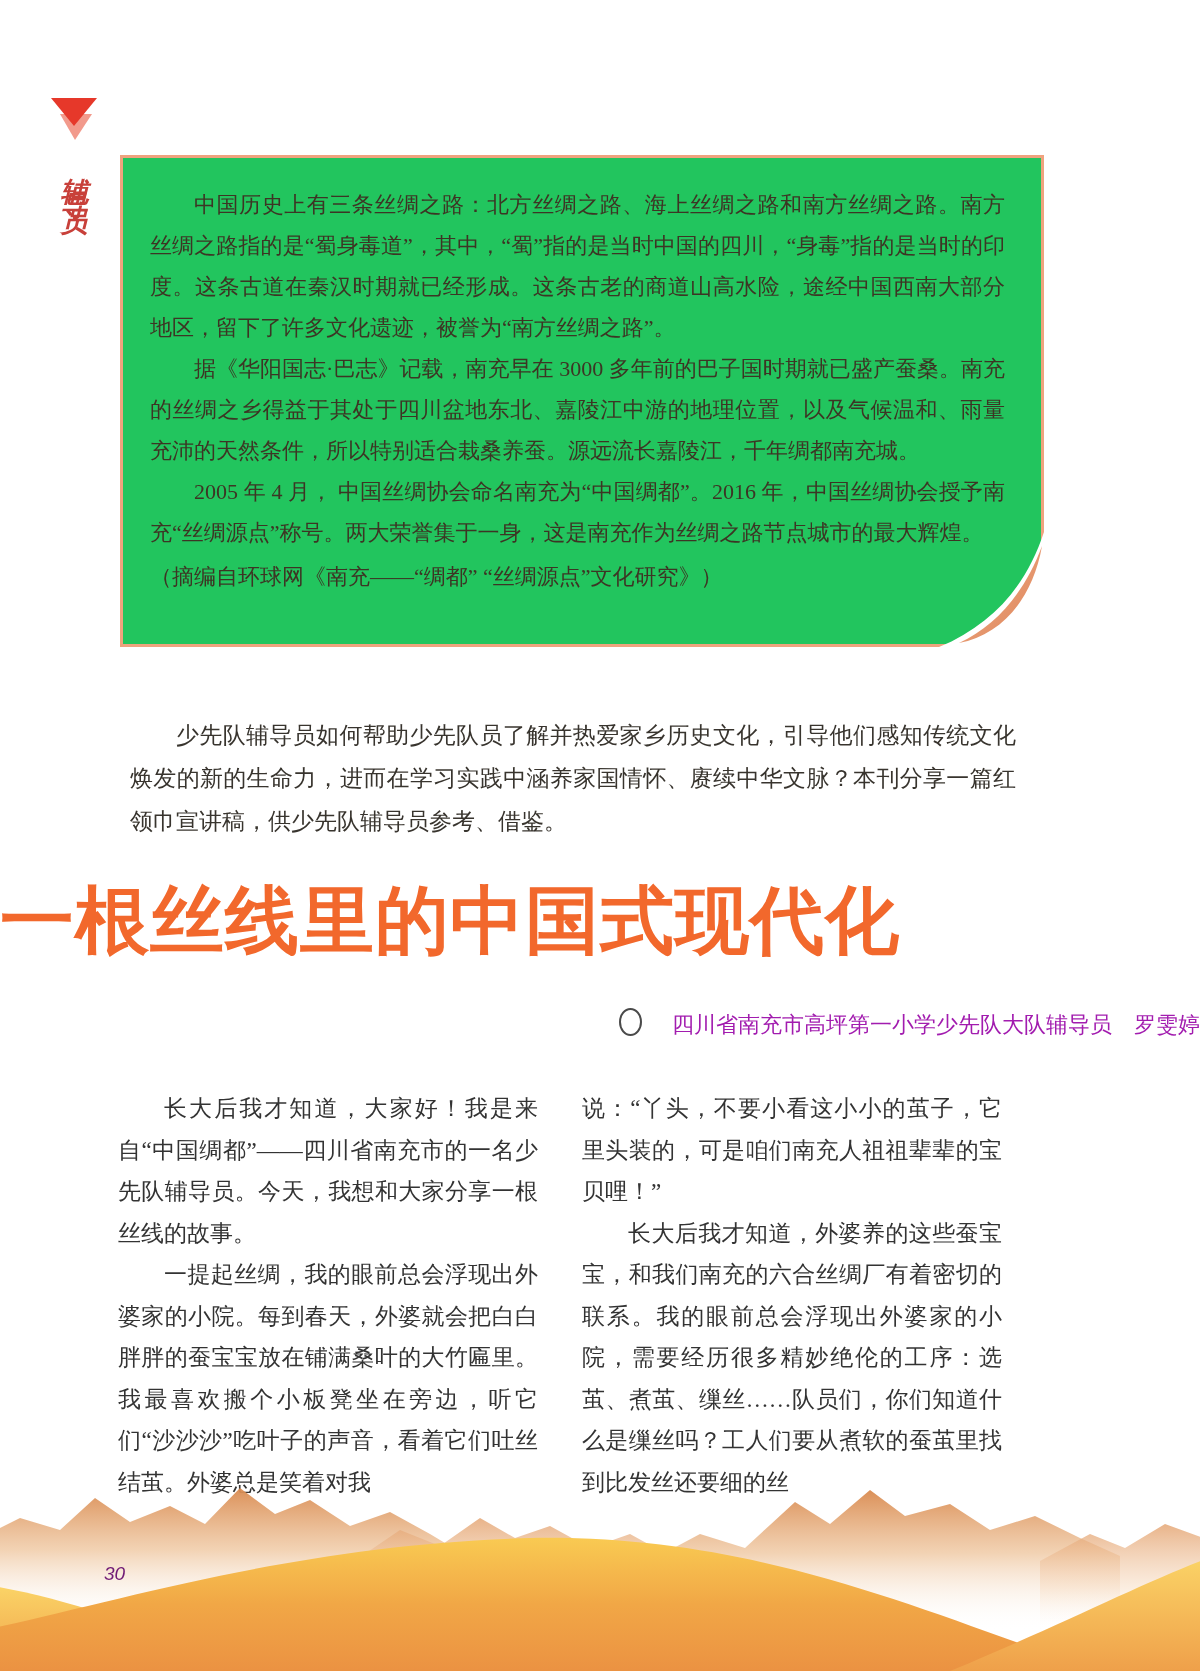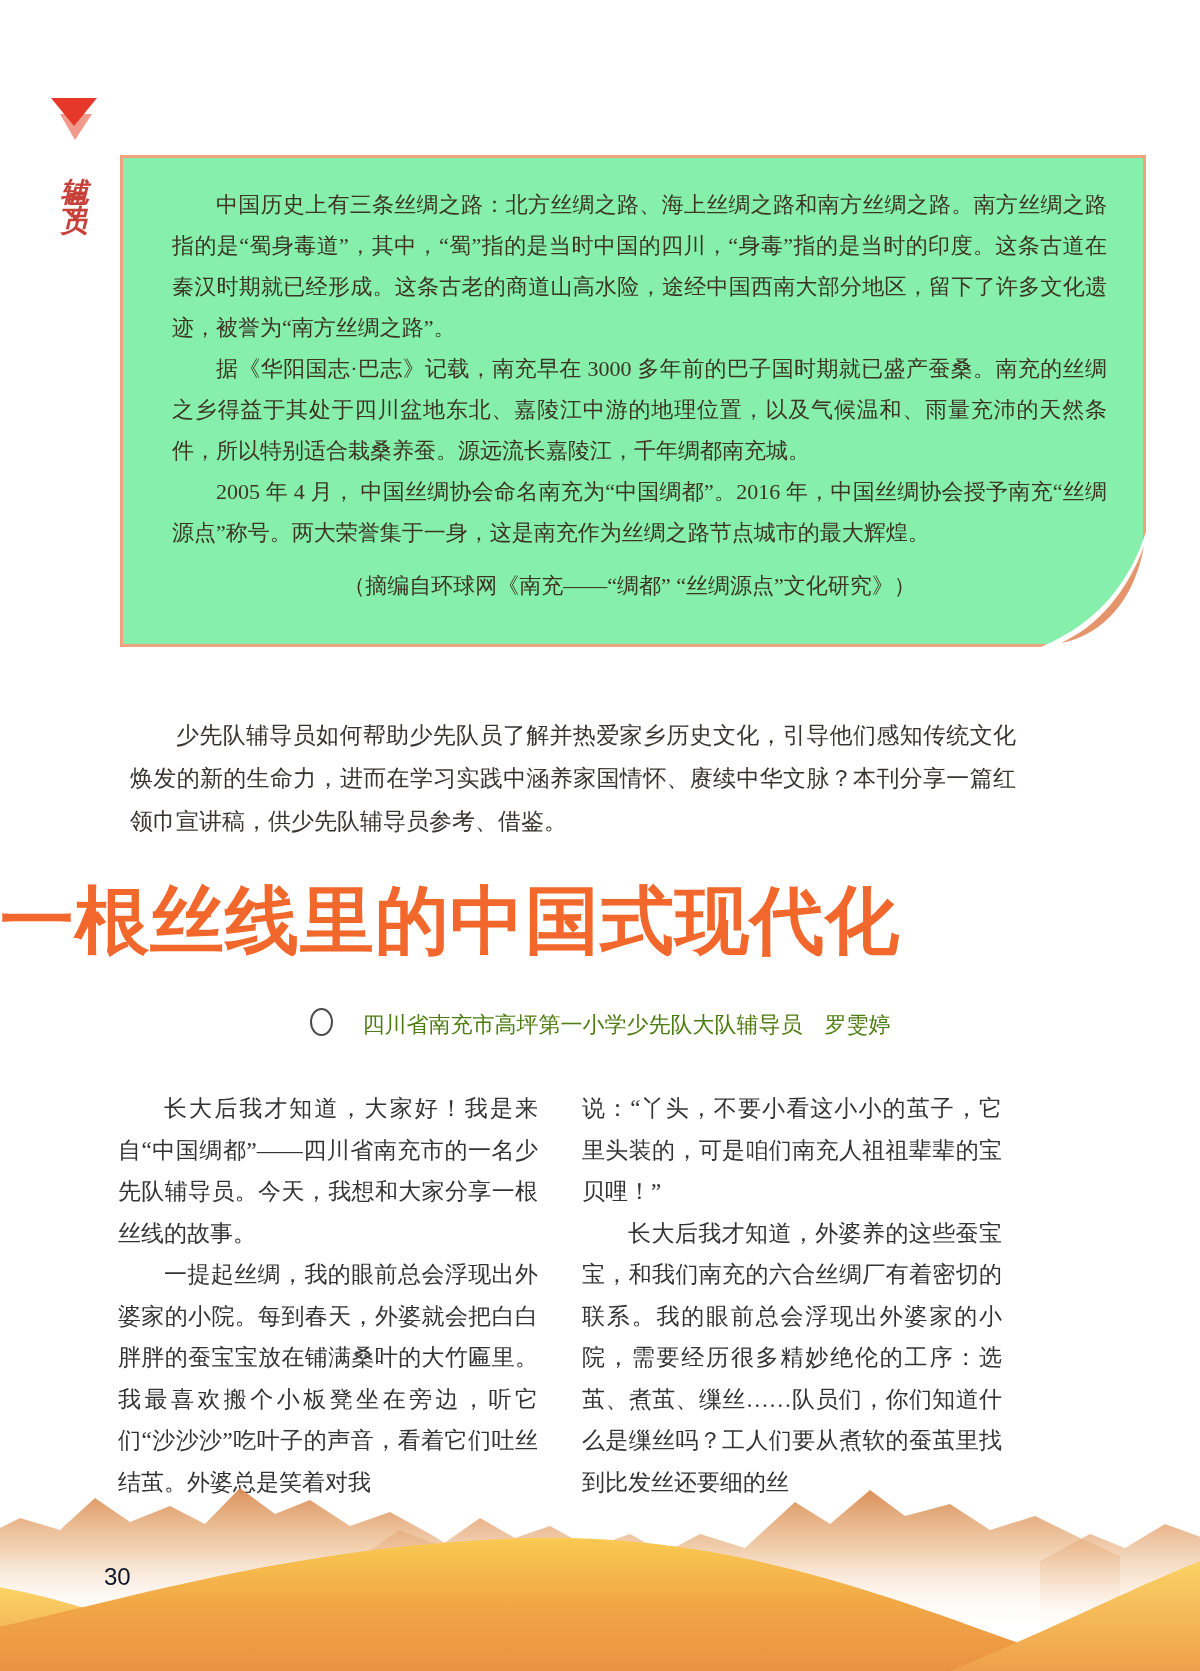--- a/index.html
+++ b/index.html
@@ -6,54 +6,54 @@
   .page{position:relative;width:1200px;height:1671px;background:#ffffff;overflow:hidden;
         font-family:"Liberation Serif","DejaVu Serif",serif;}
 
   
   .masthead{position:absolute;left:44px;top:96px;width:60px;text-align:center;}
   .masthead-title{margin-top:10px;writing-mode:vertical-rl;text-orientation:upright;
         font-size:27px;letter-spacing:16px;color:#c8403a;font-weight:bold;font-style:italic;
         margin-left:auto;margin-right:auto;}
 
   
-  .quote-box{position:absolute;left:120px;top:155px;width:1026px;height:492px;box-sizing:border-box;
-        background:#86efac;border:3px solid #efa37e;padding:26px 36px 0 49px;
+  .quote-box{position:absolute;left:120px;top:155px;width:924px;height:492px;box-sizing:border-box;
+        background:#22c55e;border:3px solid #efa37e;padding:26px 36px 0 27px;
         font-size:22px;line-height:41px;color:#3d3524;text-align:justify;}
   .quote-box p{margin:0;text-indent:2em;}
-  .quote-box .citation{text-indent:0;text-align:center;padding-right:20px;margin-top:12px;}
+  .quote-box .citation{text-indent:0;text-align:left;padding-right:20px;margin-top:3px;}
   .curl{position:absolute;right:-3px;bottom:-3px;}
 
   
   .intro{position:absolute;left:118px;top:702px;width:886px;margin:12px;
         font-size:23px;line-height:43px;color:#38342e;text-align:justify;text-indent:2em;}
 
   
   .title{position:absolute;left:0;top:872px;width:1200px;margin:0;text-align:left;
         font-family:"Liberation Sans","DejaVu Sans",sans-serif;font-weight:900;
         font-size:74px;letter-spacing:1px;color:#f2682c;}
 
   
-  .byline{position:absolute;left:0;top:1008px;width:1200px;text-align:center;
-        font-size:22px;color:#4d7c0f;}
+  .byline{position:absolute;left:0;top:1008px;width:1200px;text-align:right;
+        font-size:22px;color:#a21caf;}
   .byline-circle{display:inline-block;width:19px;height:24px;border:2px solid #4a4a4a;
         border-radius:50%;vertical-align:-4px;margin-right:30px;}
 
   
   .col{position:absolute;top:1088px;width:420px;font-size:23px;line-height:41.5px;
         color:#333;text-align:justify;}
   .col p{margin:0;}
   .col p.indent{text-indent:2em;}
   .col-left{left:118px;}
   .col-right{left:582px;}
 
   
   .footer-art{position:absolute;left:0;bottom:0;width:1200px;height:245px;}
   .page-number{position:absolute;left:104px;top:1563px;z-index:5;
-        font-family:"Liberation Sans","DejaVu Sans",sans-serif;font-size:24px;color:#0f172a;}
+        font-family:"Liberation Sans","DejaVu Sans",sans-serif;font-size:19px;color:#701a75;font-style:italic;}
 </style>
 </head>
 <body>
 
 <div class="page">
 
   <div class="masthead">
     <svg width="58" height="46" viewBox="0 0 58 46">
       <polygon points="15,18 47,18 30,44" fill="#f29a8c"></polygon>
       <polygon points="6,2 52,2 29,30" fill="#e6382a"></polygon>

